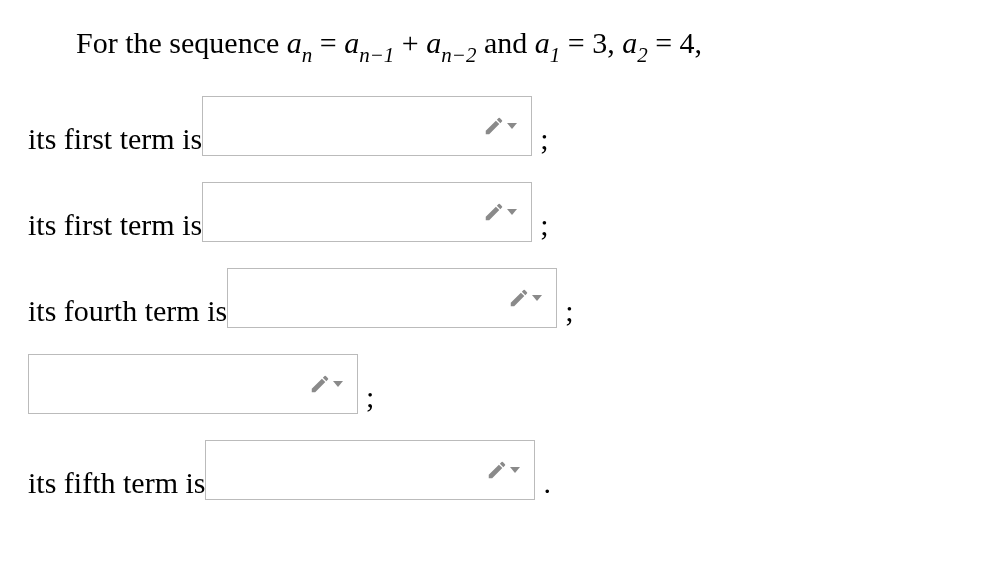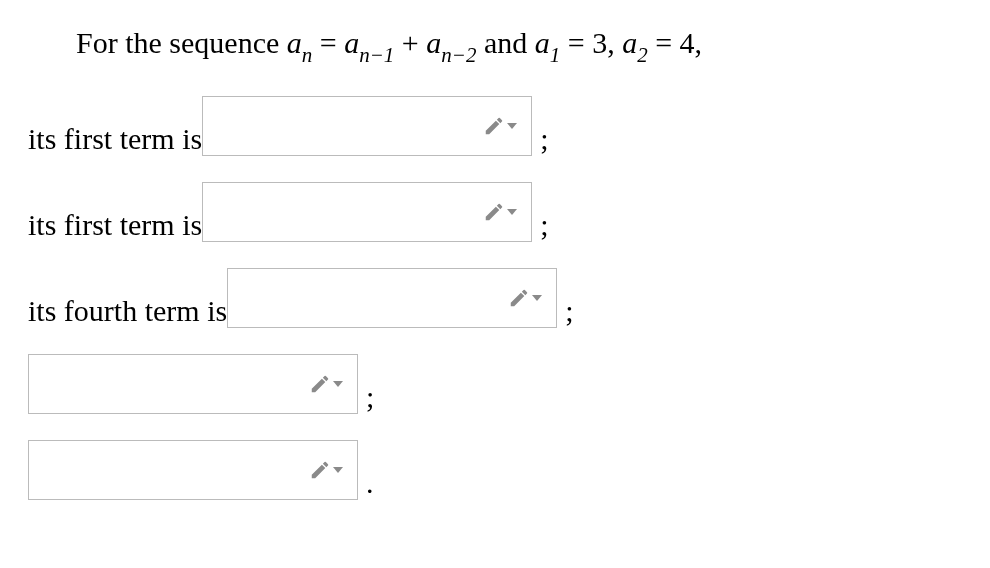--- a/index.html
+++ b/index.html
@@ -138,20 +138,21 @@
         </svg>
       <svg width="10" height="10" viewBox="0 0 10 10">
           <path fill="#8a8a8a" d="M0 2 L5 8 L10 2 Z"></path>
         </svg>
     </span>
   </div>
   <span class="punct">;</span>
 </div>
 
 <div class="row">
+  <span class="label">its fifth term is</span>
   <div class="input-box">
     <span class="edit-icon">
       <svg width="22" height="22" viewBox="0 0 24 24">
           <path fill="#8a8a8a" d="M3 17.25V21h3.75L17.81 9.94l-3.75-3.75L3 17.25zM20.71 7.04a1 1 0 0 0 0-1.41l-2.34-2.34a1 1 0 0 0-1.41 0l-1.83 1.83 3.75 3.75 1.83-1.83z"></path>
         </svg>
       <svg width="10" height="10" viewBox="0 0 10 10">
           <path fill="#8a8a8a" d="M0 2 L5 8 L10 2 Z"></path>
         </svg>
     </span>
   </div>

